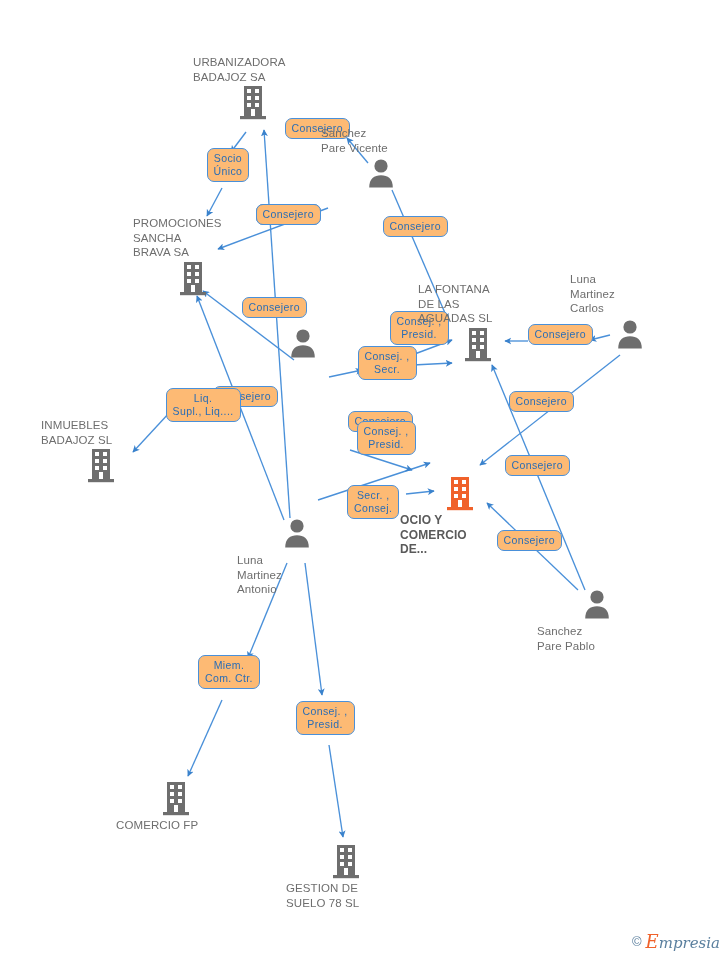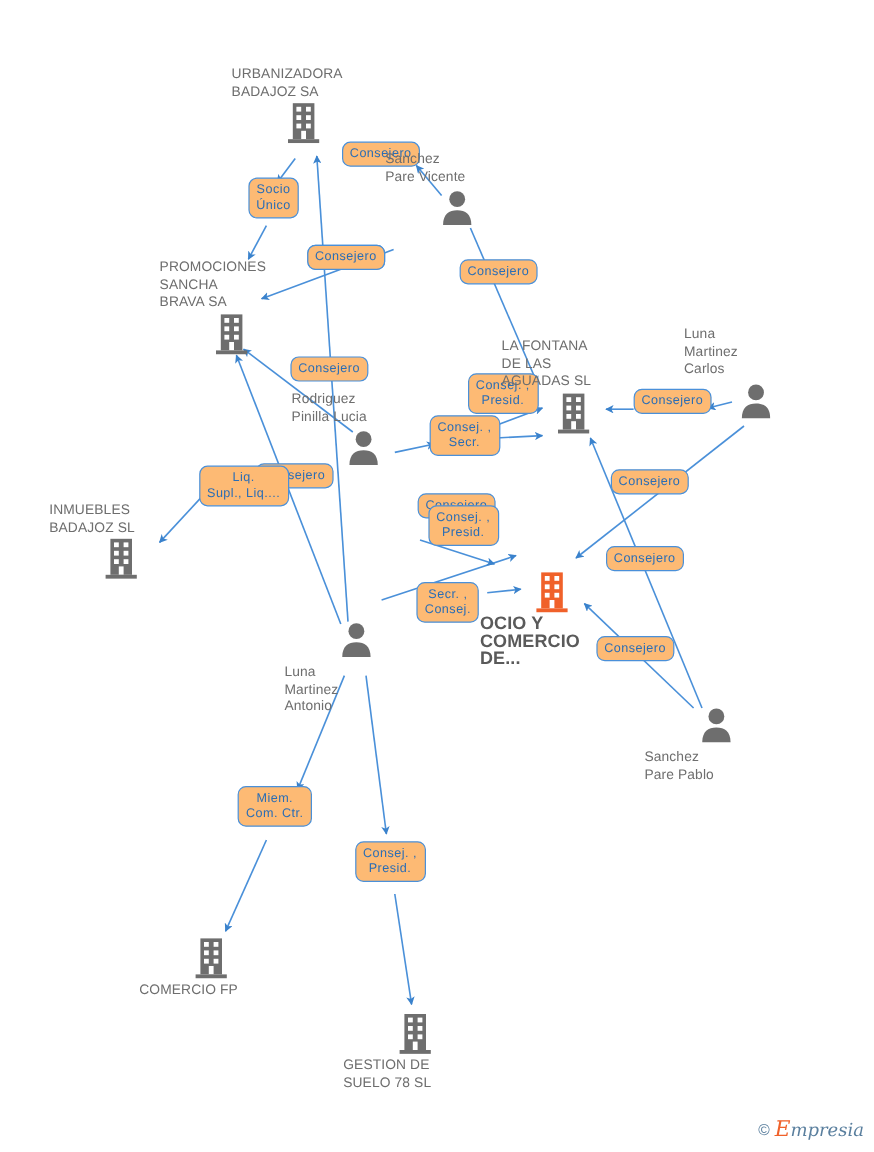--- a/index.html
+++ b/index.html
@@ -49,21 +49,21 @@
     white-space: pre-line;
     margin-top: 1px;
   }
   .node-label.above {
     margin-top: 0;
     margin-bottom: 1px;
   }
   .node.highlight .node-label {
     color: #5a5a5a;
     font-weight: bold;
-    font-size: 15px;
+    font-size: 12px;
   }
   .edge-label {
     position: absolute;
     background: #fdba74;
     border: 1.4px solid #4a90d9;
     border-radius: 7px;
     color: #2a6db5;
     font-size: 10.5px;
     line-height: 13px;
     text-align: center;
@@ -275,22 +275,20 @@
       </div>
       <div class="node" style="left: 381px; top: 126px;">
         <span class="node-label above">Sanchez
 Pare Vicente</span>
         <span class="node-icon"><svg viewBox="0 0 30 36" width="30" height="36" aria-hidden="true">
             <circle cx="15" cy="10" r="6.6" fill="#6e6e6e"></circle>
             <path d="M 3.2 31.5 C 3.2 22.5 8.2 19.2 15 19.2 C 21.8 19.2 26.8 22.5 26.8 31.5 Z" fill="#6e6e6e"></path>
           </svg></span>
       </div>
       <div class="node" style="left: 303px; top: 326px;">
-        <span class="node-label above">Rodriguez
-Pinilla Lucia</span>
         <span class="node-icon"><svg viewBox="0 0 30 36" width="30" height="36" aria-hidden="true">
             <circle cx="15" cy="10" r="6.6" fill="#6e6e6e"></circle>
             <path d="M 3.2 31.5 C 3.2 22.5 8.2 19.2 15 19.2 C 21.8 19.2 26.8 22.5 26.8 31.5 Z" fill="#6e6e6e"></path>
           </svg></span>
       </div>
       <div class="node" style="left: 630px; top: 272px;">
         <span class="node-label above">Luna
 Martinez
 Carlos</span>
         <span class="node-icon"><svg viewBox="0 0 30 36" width="30" height="36" aria-hidden="true">

